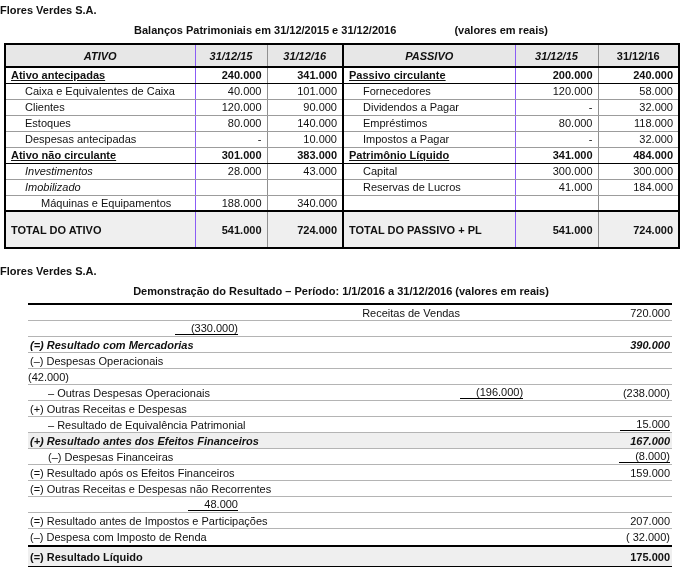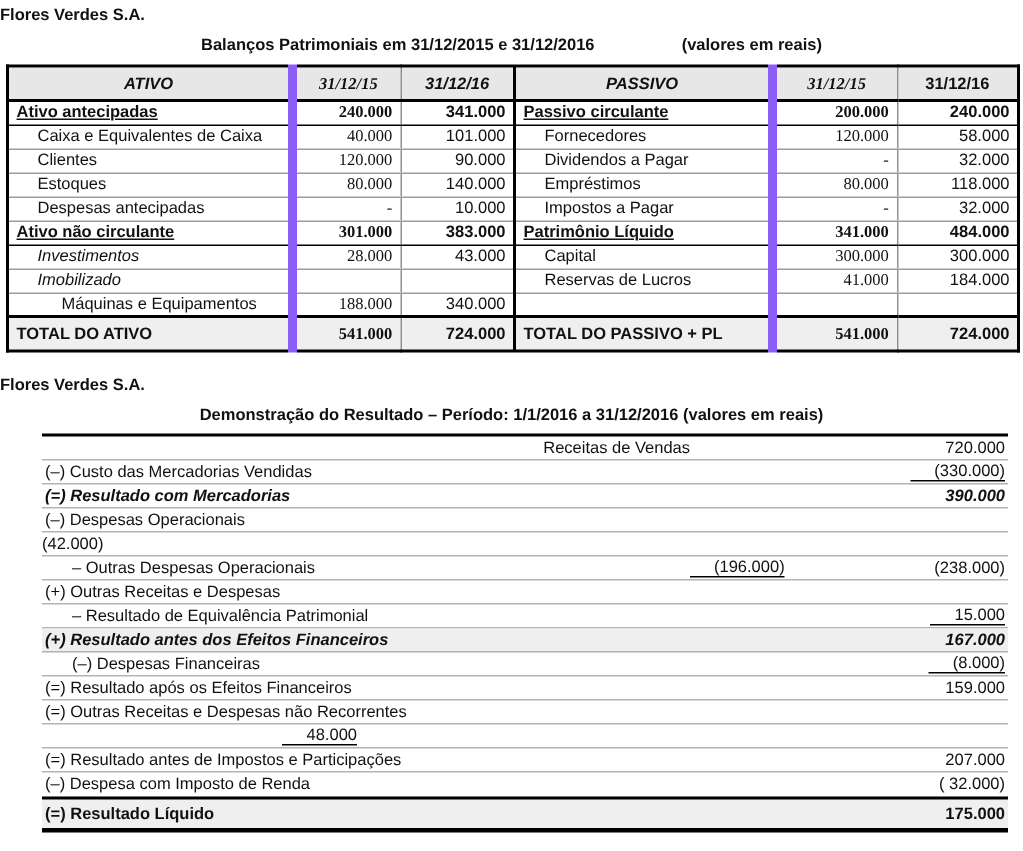--- a/index.html
+++ b/index.html
@@ -13,31 +13,31 @@
 
   
   table.bs { border-collapse:collapse; table-layout:fixed; width:674px; margin:6px 4px 0 4px;
     border:2px solid #000; }
   table.bs td, table.bs th { font-size:11px; padding:0 5px; height:16px; overflow:hidden;
     white-space:nowrap; border-bottom:1px solid #9c9c9c; }
   table.bs th { background:#e7e7e7; font-weight:bold; font-style:italic; text-align:center;
     height:23px; border-bottom:2px solid #000; }
   table.bs th.no-it { font-style:normal; }
   table.bs td.n { text-align:right; }
-  table.bs .bl  { border-left:6px solid #8b5cf6;font-family:Liberation Serif, serif; }
+  table.bs .bl  { border-left:1px solid #8b5cf6; }
   table.bs .bl2 { border-left:2px solid #000; }
   table.bs .blg { border-left:1px solid #909090; }
   table.bs tr.secrow td { border-bottom:1px solid #000; }
   table.bs tr.secrow td.n, table.bs tr.totrow td.n { font-weight:bold; }
   table.bs .sec-label { font-weight:bold; text-decoration:underline; }
   table.bs .ind1 { padding-left:19px; }
   table.bs .ind2 { padding-left:35px; }
   table.bs .it { font-style:italic; }
   table.bs tr.totrow td { border-top:2px solid #000; border-bottom:none; background:#efefef;
-    font-weight:bold; height:23px; }
+    font-weight:bold; height:37px; }
   table.bs td.noline { border-bottom-color:transparent; }
 
   
   .dre-wrap { margin-top:16px; }
   .dre { margin:5px 10px 0 28px; border-top:2px solid #000; }
   .drow { display:flex; align-items:center; height:16px; border-bottom:1px solid #b4b4b4;
     font-size:11px; }
   .drow .lbl { flex:1; padding-left:2px; white-space:nowrap; overflow:hidden; }
   .drow .lbl.txt  { padding-left:20px;text-align:right; }
   .drow .lbl.sub  { padding-left:20px; }
@@ -167,21 +167,20 @@
     <div class="ctitle">Flores Verdes S.A.</div>
     <div class="stitle">Demonstração do Resultado – Período: 1/1/2016 a 31/12/2016 (valores em reais)</div>
 
     <div class="dre">
       <div class="drow">
         <span class="lbl txt">Receitas de Vendas</span>
         <span class="mid"></span>
         <span class="val">720.000</span>
       </div>
       <div class="drow">
-        <span class="lbl">(–) Custo das Mercadorias Vendidas</span>
         <span class="mid"></span>
         <span class="val"><span class="ul">(330.000)</span></span>
       </div>
       <div class="drow bi">
         <span class="lbl">(=) Resultado com Mercadorias</span>
         <span class="mid"></span>
         <span class="val">390.000</span>
       </div>
       <div class="drow">
         <span class="lbl">(–) Despesas Operacionais</span>

